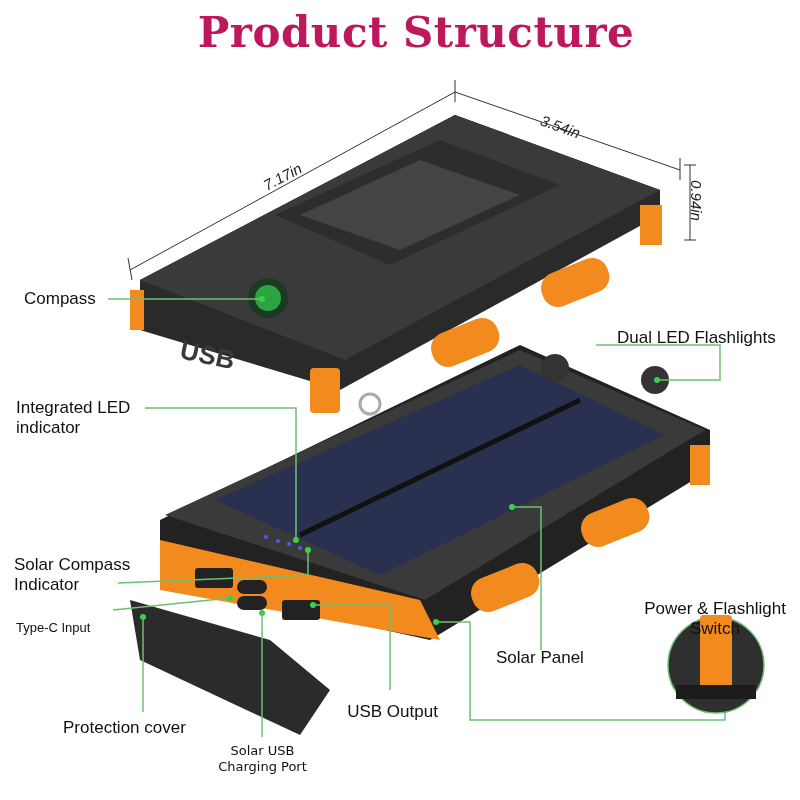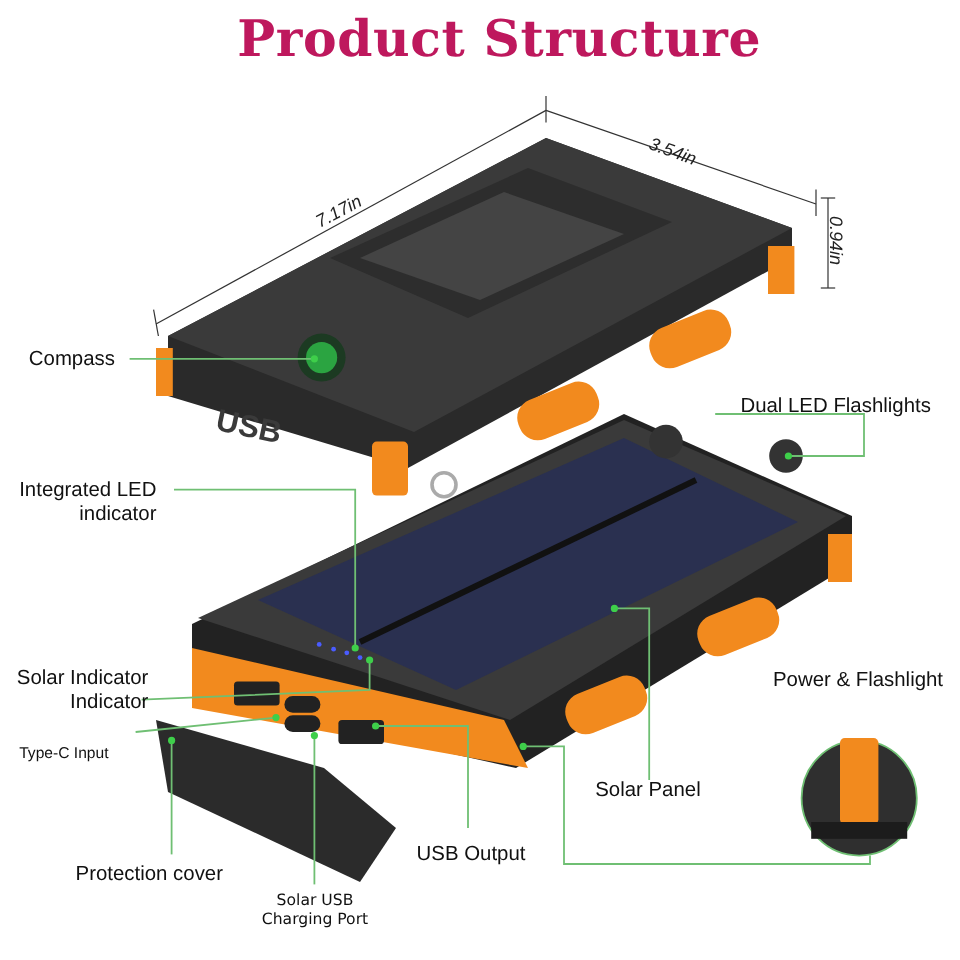--- a/index.html
+++ b/index.html
@@ -1,18 +1,18 @@
 <!DOCTYPE html>
 <html><head>
 <meta charset="utf-8">
 <style>
   html,body{margin:0;padding:0;background:#ffffff;}
   body{width:800px;height:800px;position:relative;overflow:hidden;font-family:"Liberation Sans",sans-serif;color:#111;}
   .title{position:absolute;left:0;top:8px;width:800px;text-align:center;font-family:"DejaVu Serif",serif;font-weight:bold;font-size:42px;letter-spacing:0.5px;}
-  .label{position:absolute;font-size:17px;line-height:20px;white-space:nowrap;text-align:right;}
+  .label{position:absolute;font-size:17px;line-height:20px;white-space:nowrap;}
   .label.small{font-size:13px;}
   .label.center{text-align:center;}
   svg.art{position:absolute;left:0;top:0;}
   .dim{position:absolute;font-size:15px;font-style:italic;color:#222;}
 </style>
 </head>
 <body>
 
 <div class="title" style="color:#be185d;margin-left:16px;">Product Structure</div>
 
@@ -106,26 +106,27 @@
 <div class="dim" style="left:676px;top:192px;transform:rotate(90deg);">0.94in</div>
 <div class="dim" style="left:180px;top:340px;font-size:26px;font-style:normal;font-weight:bold;color:#3a3a3a;transform:rotate(12deg);">USB</div>
 
 <div class="label" style="left:24px;top:289px;">Compass</div>
 <div class="label" style="left:617px;top:328px;">Dual LED Flashlights</div>
 <div class="label" style="left:16px;top:398px;">
   <div>Integrated LED</div>
   <div>indicator</div>
 </div>
 <div class="label" style="left:14px;top:555px;">
-  <div>Solar Indicator</div>
+  <div>Solar Compass</div>
   <div>Indicator</div>
 </div>
 <div class="label small" style="left:16px;top:618px;">Type-C Input</div>
-<div class="label center" style="left:630px;top:557px;width:170px;">
+<div class="label center" style="left:630px;top:599px;width:170px;">
   <div>Power &amp; Flashlight</div>
+  <div>Switch</div>
 </div>
 <div class="label" style="left:496px;top:648px;">Solar Panel</div>
 <div class="label" style="left:63px;top:718px;">Protection cover</div>
 <div class="label small center" style="left:200px;top:743px;width:125px;font-family:'DejaVu Sans',sans-serif;line-height:16px;">
   <div>Solar USB</div>
   <div>Charging Port</div>
 </div>
 <div class="label center" style="left:335px;top:700px;width:115px;line-height:24px;">
   <div>USB Output</div>
 </div>

